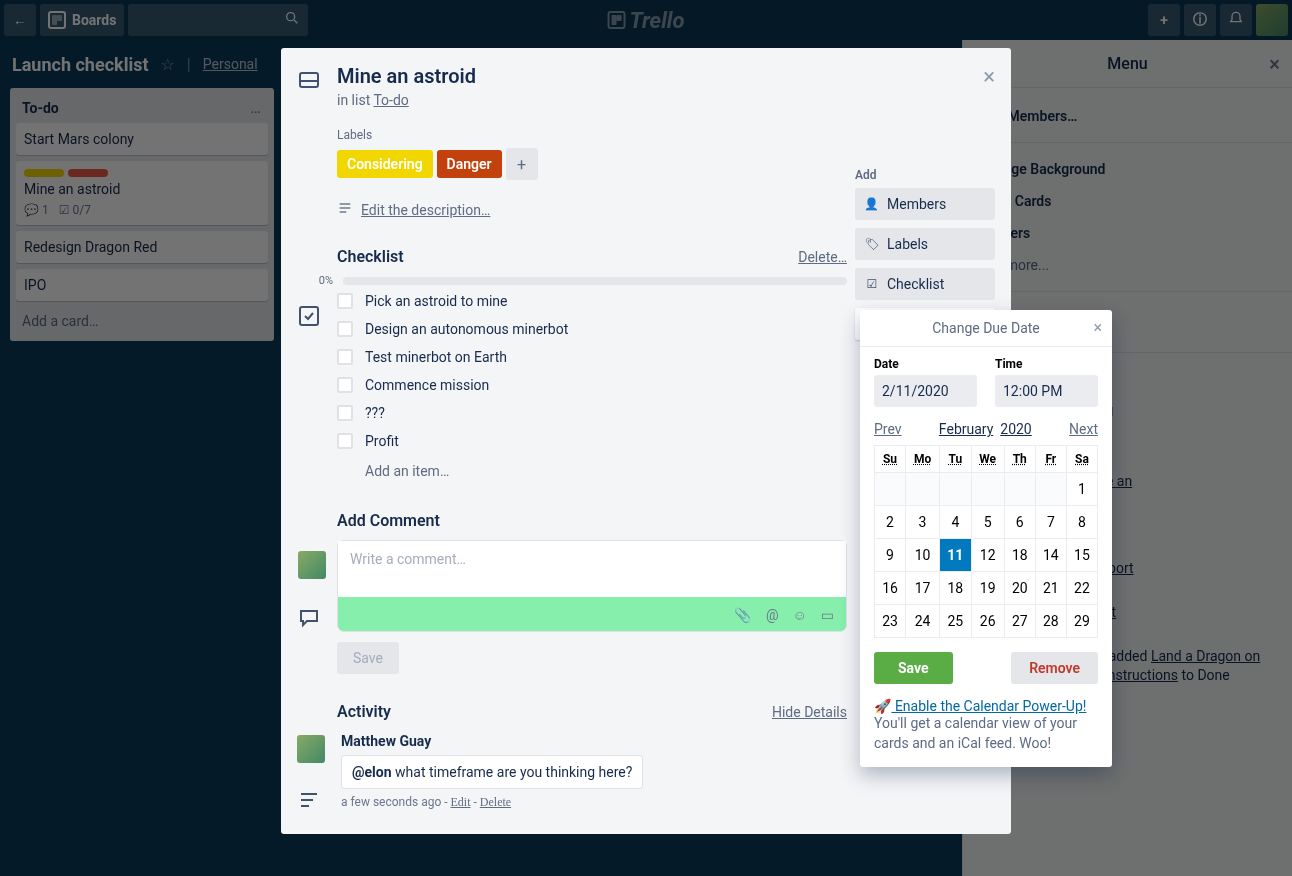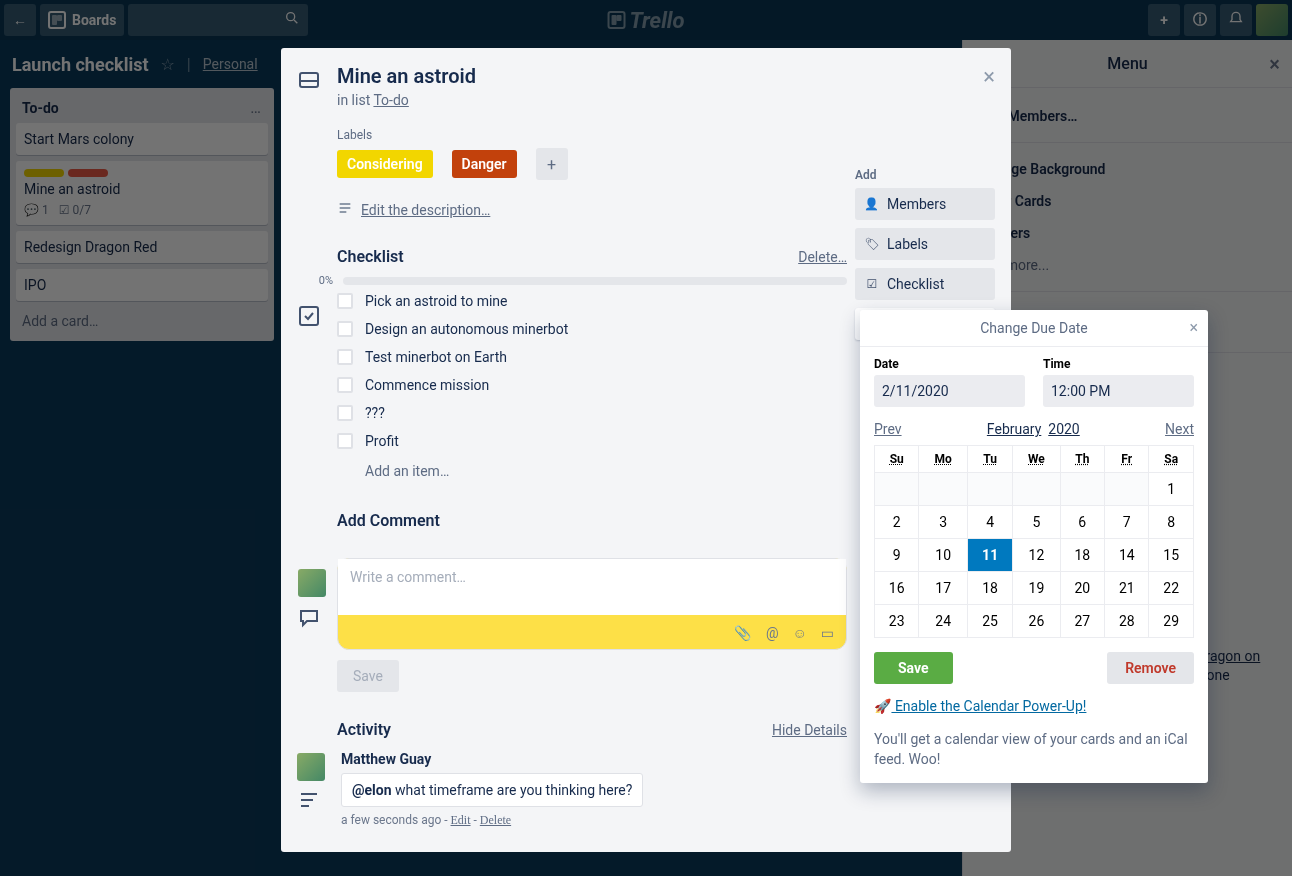--- a/index.html
+++ b/index.html
@@ -61,36 +61,36 @@
 .card-icon-col { position: absolute; left: 16px; width: 24px; color: #42526e; }
 .ic-pos-title { top: 20px; }
 .ic-pos-check { top: 256px; }
 .ic-pos-comment { top: 558px; }
 .ic-pos-activity { top: 740px; }
 .card-title { font-size: 20px; font-weight: 600; }
 .card-sub { font-size: 14px; color: #5e6c84; margin-top: 4px; }
 .card-sub a { color: #5e6c84; text-decoration: underline; }
 .main-col { width: 510px; }
 .section-label { font-size: 12px; color: #5e6c84; margin-top: 20px; margin-bottom: 6px; }
-.labels-row { display: flex; gap: 19px; align-items: center; }
+.labels-row { display: flex; gap: 4px; align-items: center; }
 .label-pill { padding: 6px 10px; border-radius: 3px; color: #fff; font-size: 14px; font-weight: 600; }
 .pill-yellow { background: #f2d600; }
 .pill-red { background: #c2410c; }
 .add-label { width: 32px; height: 32px; background: #e4e6ea; border-radius: 3px; display: flex; align-items: center; justify-content: center; color: #5e6c84; cursor: pointer; }
 .edit-desc { display: flex; align-items: center; gap: 8px; color: #5e6c84; font-size: 14px; text-decoration: underline; margin-top: 20px; cursor: pointer; }
 .section-header { display: flex; justify-content: space-between; align-items: center; margin-top: 28px; }
 .section-title { font-size: 16px; font-weight: 600; }
 .link-btn { color: #5e6c84; font-size: 14px; text-decoration: underline; cursor: pointer; }
 .progress-row { display: flex; align-items: center; gap: 10px; margin-top: 8px; }
 .progress-pct { font-size: 11px; color: #5e6c84; width: 26px; margin-left: -30px; text-align: right; }
 .progress-bar { flex: 1; height: 8px; background: #e4e6ea; border-radius: 4px; }
 .check-item { display: flex; align-items: center; gap: 12px; padding: 6px 0; font-size: 14px; }
 .checkbox { width: 16px; height: 16px; border: 2px solid #dfe1e6; border-radius: 2px; background: #fff; }
 .add-item { color: #5e6c84; font-size: 14px; padding: 8px 0 8px 28px; }
-.comment-box { background: #fde047; border: 1px solid #dfe1e6; border-radius: 12px; margin-top: 28px; position: relative; }
+.comment-box { background: #86efac; border: 1px solid #dfe1e6; border-radius: 7px; margin-top: 10px; position: relative; }
 .comment-input { width: 100%; border: none; padding: 10px 12px; font-size: 14px; color: #172b4d; outline: none; resize: none; height: 56px; }
 .comment-input::placeholder { color: #a5adba; }
 .comment-actions { display: flex; justify-content: flex-end; gap: 14px; padding: 6px 12px 8px; color: #6b778c; font-size: 14px; }
 .comment-avatar { position: absolute; left: -40px; top: 10px; width: 28px; height: 28px; border-radius: 3px; background: linear-gradient(135deg,#8a6,#486); }
 .save-btn { background: #e4e6ea; border: none; padding: 8px 16px; border-radius: 3px; color: #a5adba; font-size: 14px; margin-top: 10px; }
 .activity-section { margin-top: 28px; }
 .activity-row { position: relative; padding-left: 4px; margin-top: 12px; }
 .activity-row .av2 { position: absolute; left: -40px; top: 2px; width: 28px; height: 28px; border-radius: 3px; background: linear-gradient(135deg,#8a6,#486); }
 .act-name { font-weight: 700; font-size: 14px; }
 .act-bubble { background: #fff; border: 1px solid #dfe1e6; border-radius: 3px; padding: 8px 10px; font-size: 14px; margin-top: 6px; display: inline-block; }
@@ -98,41 +98,41 @@
 .act-meta a { color: #5e6c84; text-decoration: underline; font-family: Liberation Serif, serif; }
 
 
 .modal-sidebar { position: absolute; right: 16px; top: 120px; width: 140px; }
 .side-label { font-size: 12px; font-weight: 600; color: #5e6c84; margin-bottom: 6px; }
 .side-btn { background: #e4e6ea; border-radius: 3px; padding: 8px 10px; font-size: 14px; color: #172b4d; margin-bottom: 8px; display: flex; align-items: center; gap: 8px; cursor: pointer; }
 .side-btn.white { background: #fff; box-shadow: 0 1px 2px rgba(9,30,66,0.2); }
 .side-ic { width: 14px; height: 14px; display: inline-flex; align-items: center; justify-content: center; color: #42526e; font-size: 12px; }
 
 
-.date-pop { position: absolute; left: 860px; top: 310px; width: 348px; background: #fff; border-radius: 3px; box-shadow: 0 8px 20px rgba(9,30,66,0.3); z-index: 20; padding: 0 0 14px; }
+.date-pop { position: absolute; left: 860px; top: 310px; width: 252px; background: #fff; border-radius: 3px; box-shadow: 0 8px 20px rgba(9,30,66,0.3); z-index: 20; padding: 0 0 14px; }
 .pop-header { text-align: center; padding: 10px; font-size: 14px; color: #5e6c84; border-bottom: 1px solid #ebecf0; position: relative; }
 .pop-close { position: absolute; right: 10px; top: 8px; color: #8d9aab; font-size: 16px; cursor: pointer; }
 .date-fields { display: flex; gap: 18px; padding: 10px 14px 0; }
 .field { flex: 1; }
 .field-label { font-size: 12px; font-weight: 700; margin-bottom: 4px; }
 .field-input { width: 100%; background: #ebecf0; border: none; border-radius: 3px; padding: 8px; font-size: 14px; color: #172b4d; }
 .cal-nav { display: flex; justify-content: space-between; align-items: center; padding: 14px 14px 8px; font-size: 14px; }
 .cal-nav a { color: #5e6c84; text-decoration: underline; cursor: pointer; }
 .cal-month { color: #172b4d; text-decoration: underline; }
 .cal { width: calc(100% - 28px); margin: 0 14px; border-collapse: collapse; }
 .cal th { font-size: 12px; font-weight: 700; padding: 6px 0; border: 1px solid #ebecf0; text-decoration: underline dotted; }
 .cal td { text-align: center; font-size: 14px; padding: 8px 0; border: 1px solid #ebecf0; cursor: pointer; }
 .cal td.empty { background: #fafbfc; }
 .cal td.sel { background: #0079bf; color: #fff; font-weight: 700; }
 .pop-actions { display: flex; justify-content: space-between; padding: 14px 14px 0; }
 .btn-save { background: #5aac44; color: #fff; border: none; padding: 8px 24px; border-radius: 3px; font-weight: 700; font-size: 14px; cursor: pointer; }
 .btn-remove { background: #e4e6ea; color: #c0392b; border: none; padding: 8px 18px; border-radius: 3px; font-weight: 600; font-size: 14px; cursor: pointer; }
 .power-up { padding: 14px 14px 0; font-size: 14px; }
 .power-up a { color: #0369a1; text-decoration: underline; }
-.power-up-desc { color: #5e6c84; margin-top: 16px; line-height: 1.4; }
+.power-up-desc { color: #5e6c84; margin-top: 0; line-height: 1.4; }
 
 svg { width: 100%; height: 100%; }
 </style>
 </head>
 <body>
 
 <div class="topbar">
   <div class="topbar-left">
     <button class="top-btn icon-only">
         <span>←</span>

